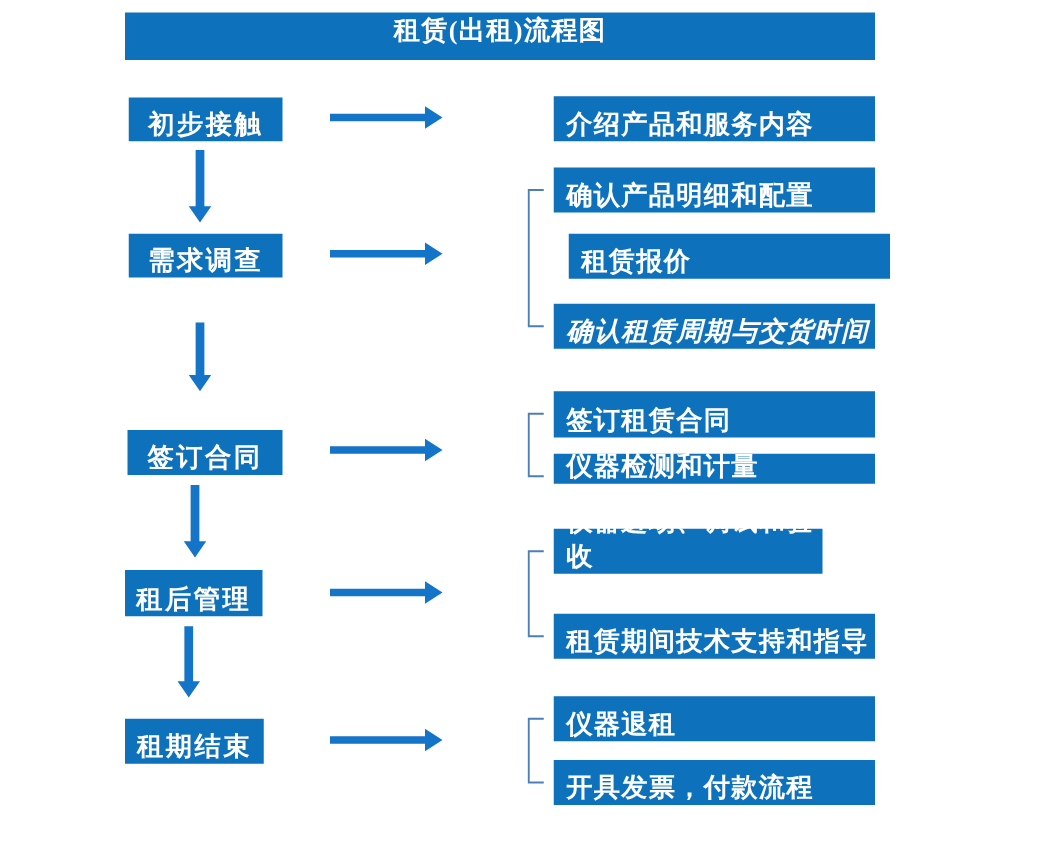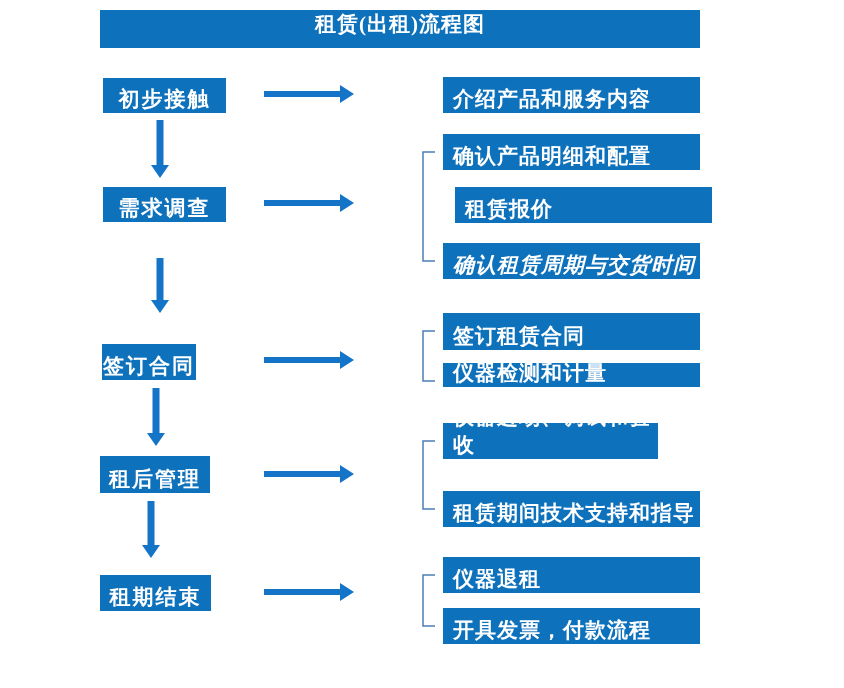--- a/index.html
+++ b/index.html
@@ -41,21 +41,21 @@
   <div class="title-bar">
     <span>租赁(出租)流程图</span>
   </div>
 
   <div class="box stage" style="left:103px;top:78px;width:123px;height:35px;">
     <span>初步接触</span>
   </div>
   <div class="box stage" style="left:103px;top:187px;width:123px;height:35px;">
     <span>需求调查</span>
   </div>
-  <div class="box stage" style="left:102px;top:344px;width:94px;height:36px;">
+  <div class="box stage" style="left:102px;top:344px;width:124px;height:36px;">
     <span>签订合同</span>
   </div>
   <div class="box stage" style="left:100px;top:456px;width:110px;height:37px;">
     <span>租后管理</span>
   </div>
   <div class="box stage" style="left:100px;top:575px;width:111px;height:36px;">
     <span>租期结束</span>
   </div>
 
   <div class="box detail" style="left:443px;top:77px;width:257px;height:36px;">

